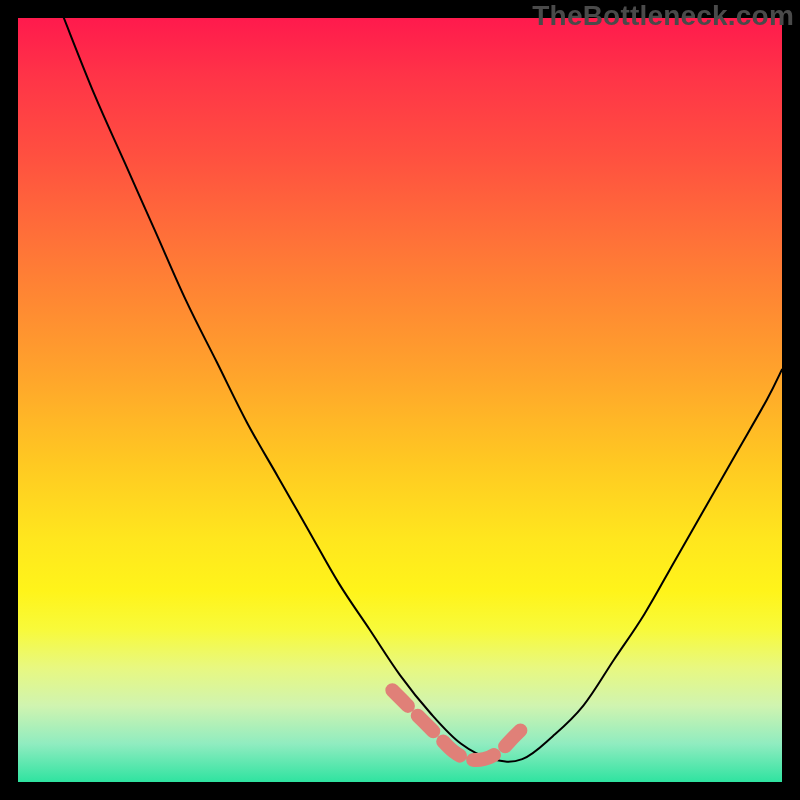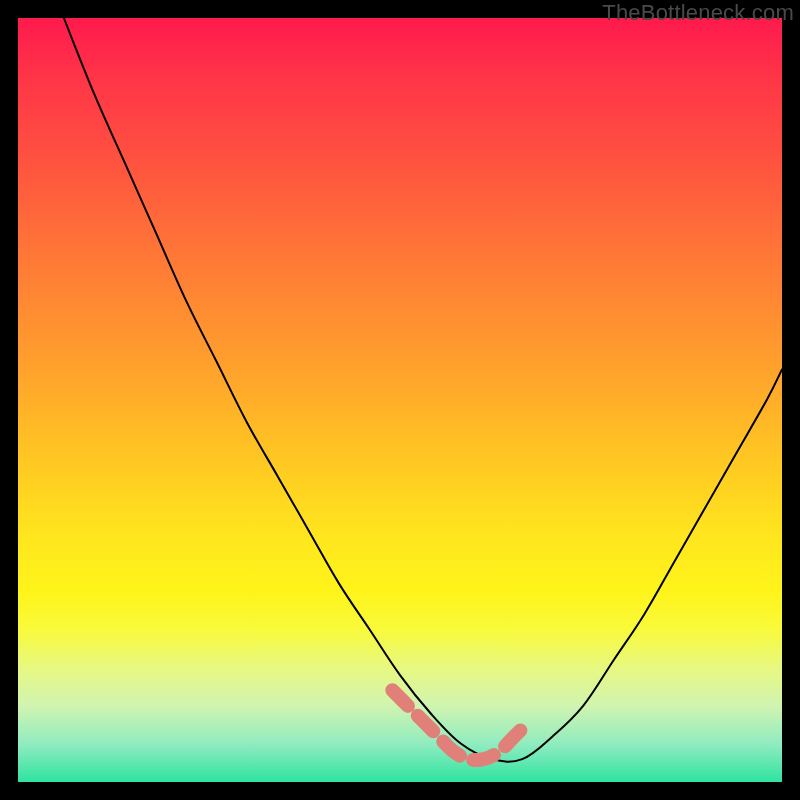--- a/index.html
+++ b/index.html
@@ -39,22 +39,22 @@
       #d0f4b0 90%,
       #90ecc0 95%,
       #2fe3a0 100%
     );
   }
   .watermark {
     position: absolute;
     top: 0px;
     right: 6px;
     color: #4a4a4a;
-    font-size: 22px;
-    font-weight: 400;
+    font-size: 28px;
+    font-weight: 700;
     letter-spacing: 0.2px;
     z-index: 30;
     user-select: none;
   }
   svg.curve {
     position: absolute;
     left: 0;
     top: 0;
     width: 764px;
     height: 764px;

